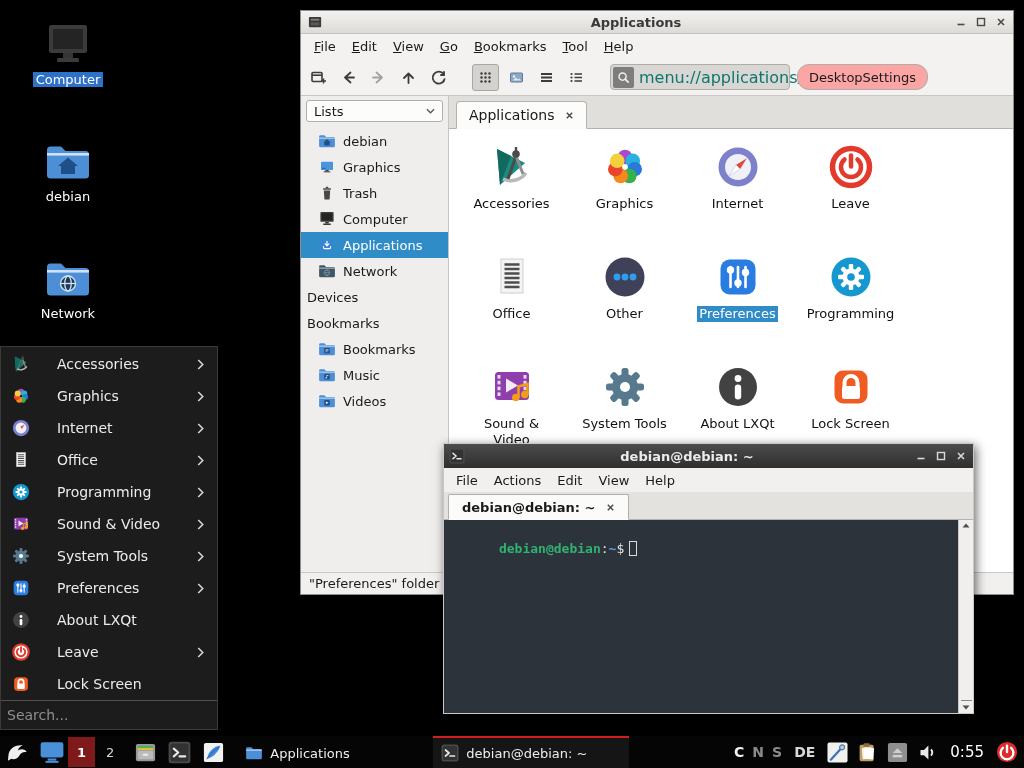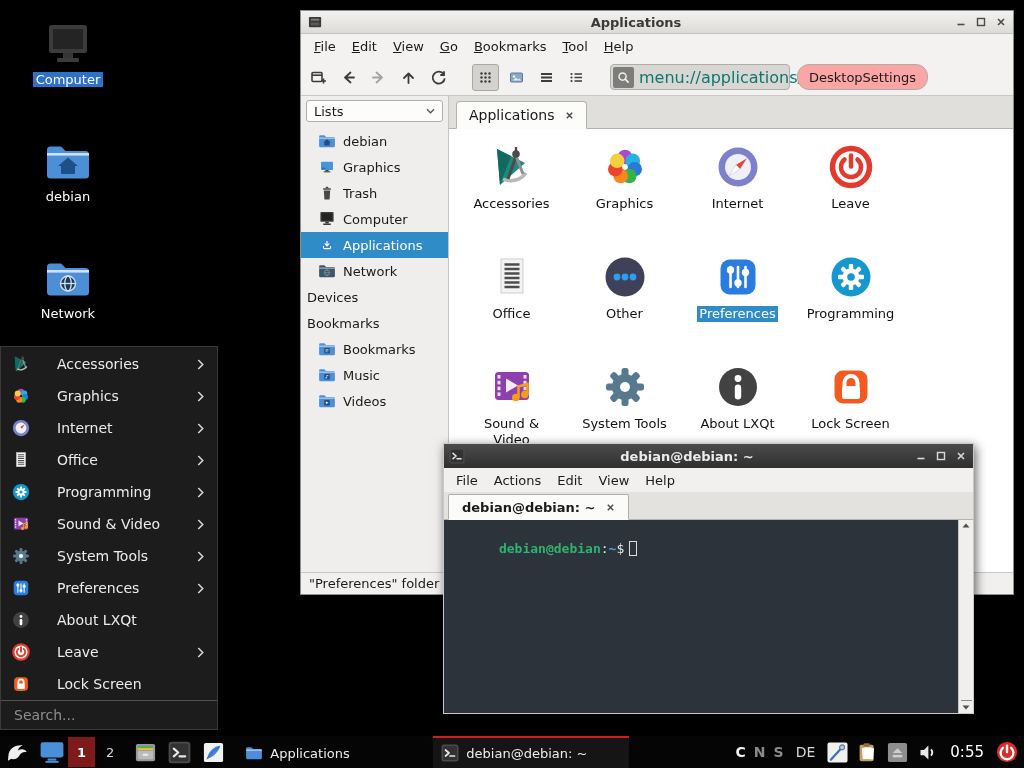--- a/index.html
+++ b/index.html
@@ -21,21 +21,21 @@
   #startmenu{position:absolute;left:0;top:346px;width:218px;height:384px;z-index:60;
     background:#1c1c1c;border:1px solid #3a3a3a;display:flex;flex-direction:column;
     color:#ececec;font-size:14px;}
   .menu-items{flex:1;padding-top:1px;}
   .m-item{height:32px;display:flex;align-items:center;padding:0 12px 0 10px;}
   .mi-icon{width:20px;height:20px;margin-right:26px;flex:none;}
   .mi-label{flex:1;white-space:nowrap;}
   .mi-chev{width:9px;height:13px;flex:none;}
   .m-item.no-sub .mi-chev{visibility:hidden;}
   .menu-search{height:30px;border-top:1px solid #505050;display:flex;align-items:center;
-    padding:0 13px;color:#8f8f8f;}
+    padding:0 6px;color:#8f8f8f;}
 
   
   .win-controls{display:flex;align-items:center;gap:10px;padding:0 7px;}
   .wc{width:10px;height:10px;}
 
   
   #fm{position:absolute;left:300px;top:10px;width:714px;height:585px;z-index:10;
     background:#f1f0ee;border:1px solid #8f8e8a;box-shadow:2px 3px 10px rgba(0,0,0,.55);
     display:flex;flex-direction:column;color:#1a1a1a;font-size:13px;}
   .fm-title{height:23px;flex:none;background:linear-gradient(#f3f2f0,#dcdbd7);
@@ -131,21 +131,21 @@
   .ql-item{width:23px;height:23px;}
   .tasks{display:flex;margin-left:12px;height:32px;}
   .task{display:flex;align-items:center;gap:7px;width:196px;padding:0 8px;height:32px;
     border-top:2px solid transparent;}
   .task.active{border-top:2px solid #cf1f1f;background:#151515;}
   .task .t-icon{width:18px;height:18px;flex:none;}
   .task .t-label{white-space:nowrap;overflow:hidden;color:#ededed;}
   .tray{margin-left:auto;display:flex;align-items:center;gap:9px;padding-right:6px;}
   .kbd{font-weight:bold;font-size:14px;color:#f2f2f2;}
   .kbd:not(.on){color:#8a8a8a;}
-  .layout{color:#d8d8d8;font-size:14px;margin:0 3px;}
+  .layout{color:#d8d8d8;font-size:14px;margin:0 3px;font-weight:bold;}
   .tray-icon{width:21px;height:21px;}
   .clock{font-size:15px;color:#fff;margin:0 3px;}
   .power-btn{width:22px;height:22px;}
 </style>
 </head>
 <body>
 
 <div id="desktop">
   <div>
     <div class="desk-icon selected">

